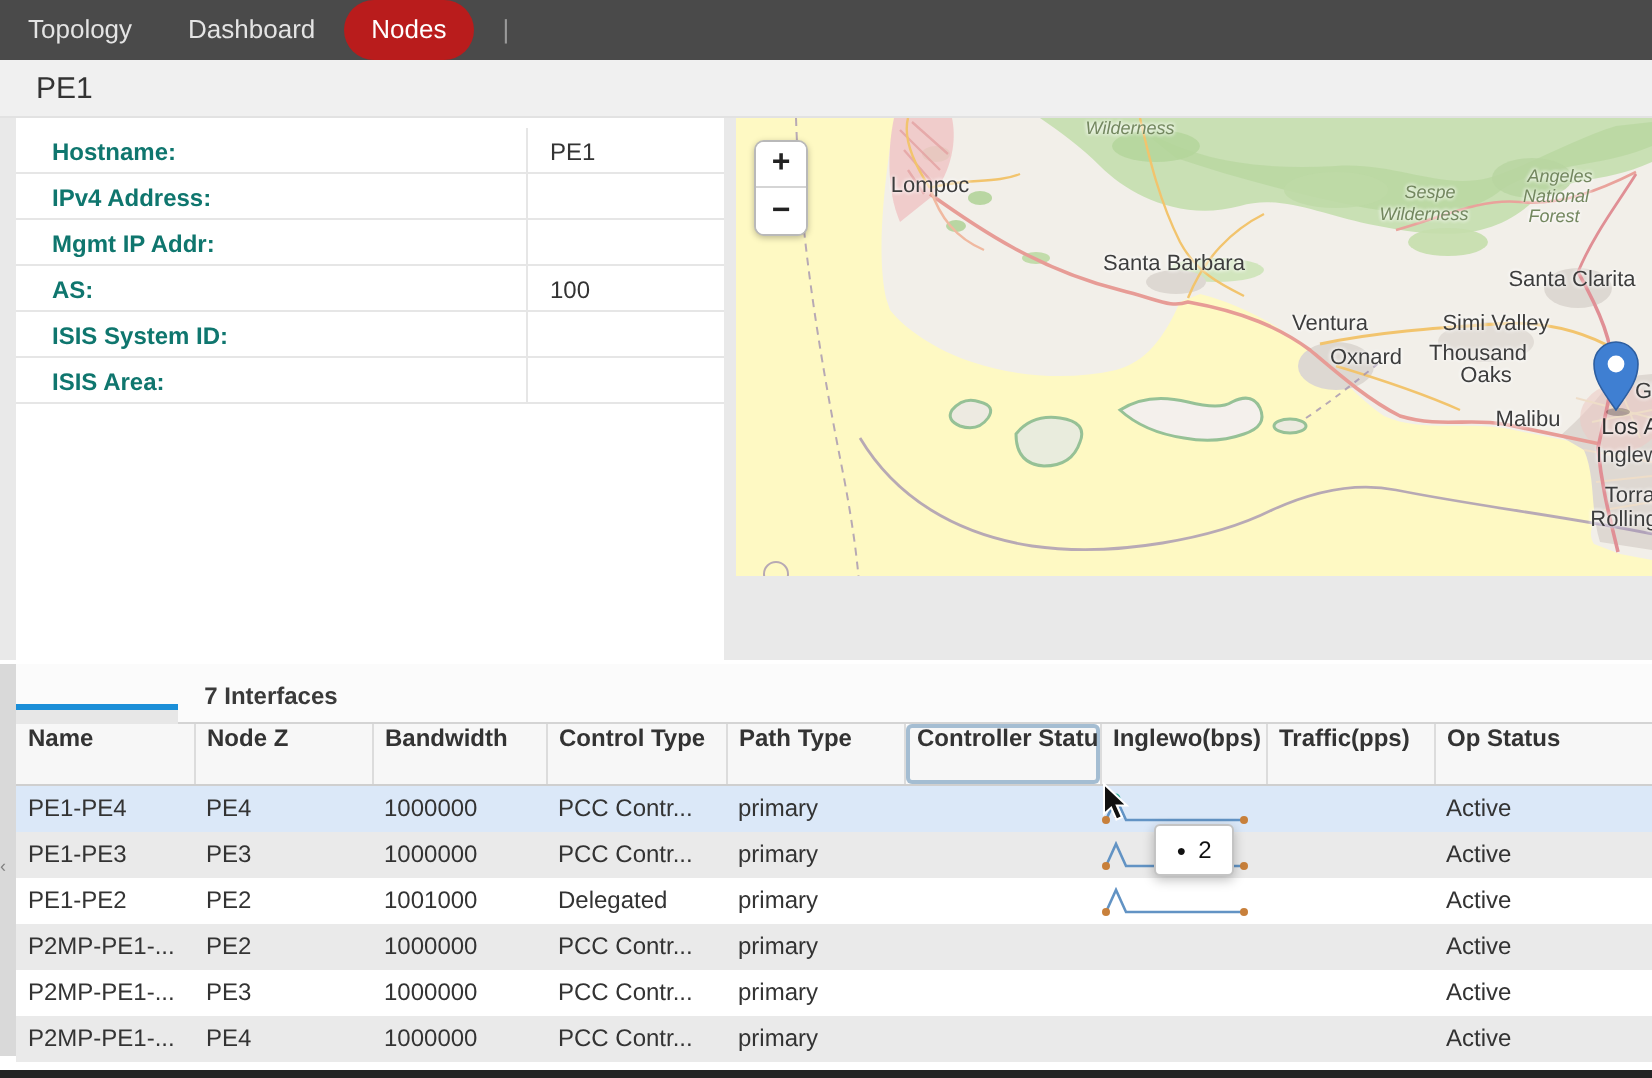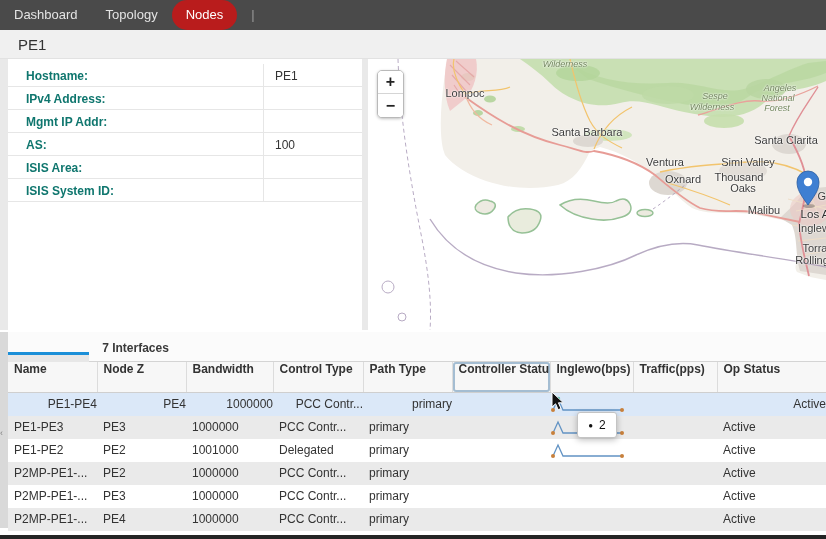--- a/index.html
+++ b/index.html
@@ -28,22 +28,22 @@
   
   .detail {
     position:absolute; left:8px; top:59px; width:354px; height:271px;
     background:#fff; padding-top:5px;
   }
   .drow { display:flex; height:23px; border-bottom:1px solid #e6e6e6; font-size:12px; }
   .dlabel { width:255px; font-weight:bold; color:#0f766e; padding:5px 0 0 18px; }
   .dvalue { flex:1; border-left:1px solid #e6e6e6; padding:5px 0 0 11px; color:#333; }
   
   .map {
-    position:absolute; left:368px; top:59px; width:458px; height:271px;
-    background:#ffffff; overflow:hidden;padding-left:22px;
+    position:absolute; left:368px; top:59px; width:458px; height:229px;
+    background:#fef9c3; overflow:hidden;padding-left:22px;
   }
   .map svg.basemap { position:absolute; left:0; top:0; }
   .maplabel {
     position:absolute; transform:translate(-50%,-50%); white-space:nowrap;
     font-size:11px; color:#3d3d3d; text-shadow:0 0 2px #fff,0 0 2px #fff;
     pointer-events:none;
   }
   .maplabel.area { font-style:italic; color:#73875f; font-size:9px; }
   .maplabel.big { font-size:11.5px; color:#2f2f2f; }
   .zoomctl {
@@ -79,40 +79,40 @@
     height:28px; background:#f7f7f7; text-align:left; font-weight:bold; color:#333;
     padding:0 0 16px 6px; border-right:1px solid #dcdcdc; border-bottom:1px solid #cfcfcf;
     white-space:nowrap; overflow:hidden; cursor:pointer;
   }
   thead th:last-child { border-right:none; }
   thead th.focus { box-shadow:inset 0 0 0 2px #a4bdd2; border-radius:3px; }
   tbody td {
     height:23px; padding:0 0 0 6px; white-space:nowrap; overflow:hidden; color:#333;
   }
   tbody tr.alt { background:#eaeaea; }
-  tbody tr.sel { background:#dbe8f8;text-align:right; }
+  tbody tr.sel { background:#dbe8f8; }
   td.spark { padding:0; }
   td.spark svg { display:block; margin-top:2px; }
   
   .tooltip {
     position:absolute; left:577px; top:412px; min-width:40px; height:26px;
     background:#fff; border:1px solid #c4c4c4; border-radius:3px;
     box-shadow:0 2px 6px rgba(0,0,0,.25); display:flex; align-items:center;
     justify-content:center; gap:6px; font-size:12px; color:#111; z-index:40;
   }
   .tooltip .dot { font-size:8px; }
   .cursor { position:absolute; left:551px; top:391px; z-index:50; pointer-events:none; }
   .bottombar { position:absolute; left:0; top:535px; width:826px; height:4px; background:#242424; }
 </style>
 </head>
 <body>
 
 <div class="nav" id="nav">
+    <div class="nav-item">Topology</div>
     <div class="nav-item">Dashboard</div>
-    <div class="nav-item">Topology</div>
     <div class="nav-item active">Nodes</div>
     <span class="nav-sep">|</span>
   </div>
 
 <div class="titlebar">
   <span>PE1</span>
 </div>
 
 <div class="detail" id="detail-rows">
     <div class="drow">
@@ -125,25 +125,25 @@
     </div>
     <div class="drow">
       <div class="dlabel">Mgmt IP Addr:</div>
       <div class="dvalue"></div>
     </div>
     <div class="drow">
       <div class="dlabel">AS:</div>
       <div class="dvalue">100</div>
     </div>
     <div class="drow">
+      <div class="dlabel">ISIS System ID:</div>
+      <div class="dvalue"></div>
+    </div>
+    <div class="drow">
       <div class="dlabel">ISIS Area:</div>
-      <div class="dvalue"></div>
-    </div>
-    <div class="drow">
-      <div class="dlabel">ISIS System ID:</div>
       <div class="dvalue"></div>
     </div>
   </div>
 
 <div class="map">
   <svg class="basemap" width="458" height="271" viewBox="0 0 458 271">
 
     <path d="M79,0 L76,22 C73,45 71,72 75,90 L77,96
              C85,106 100,116 118,122 C142,130 168,131 190,126
              C205,122 214,110 222,92 L232,88

